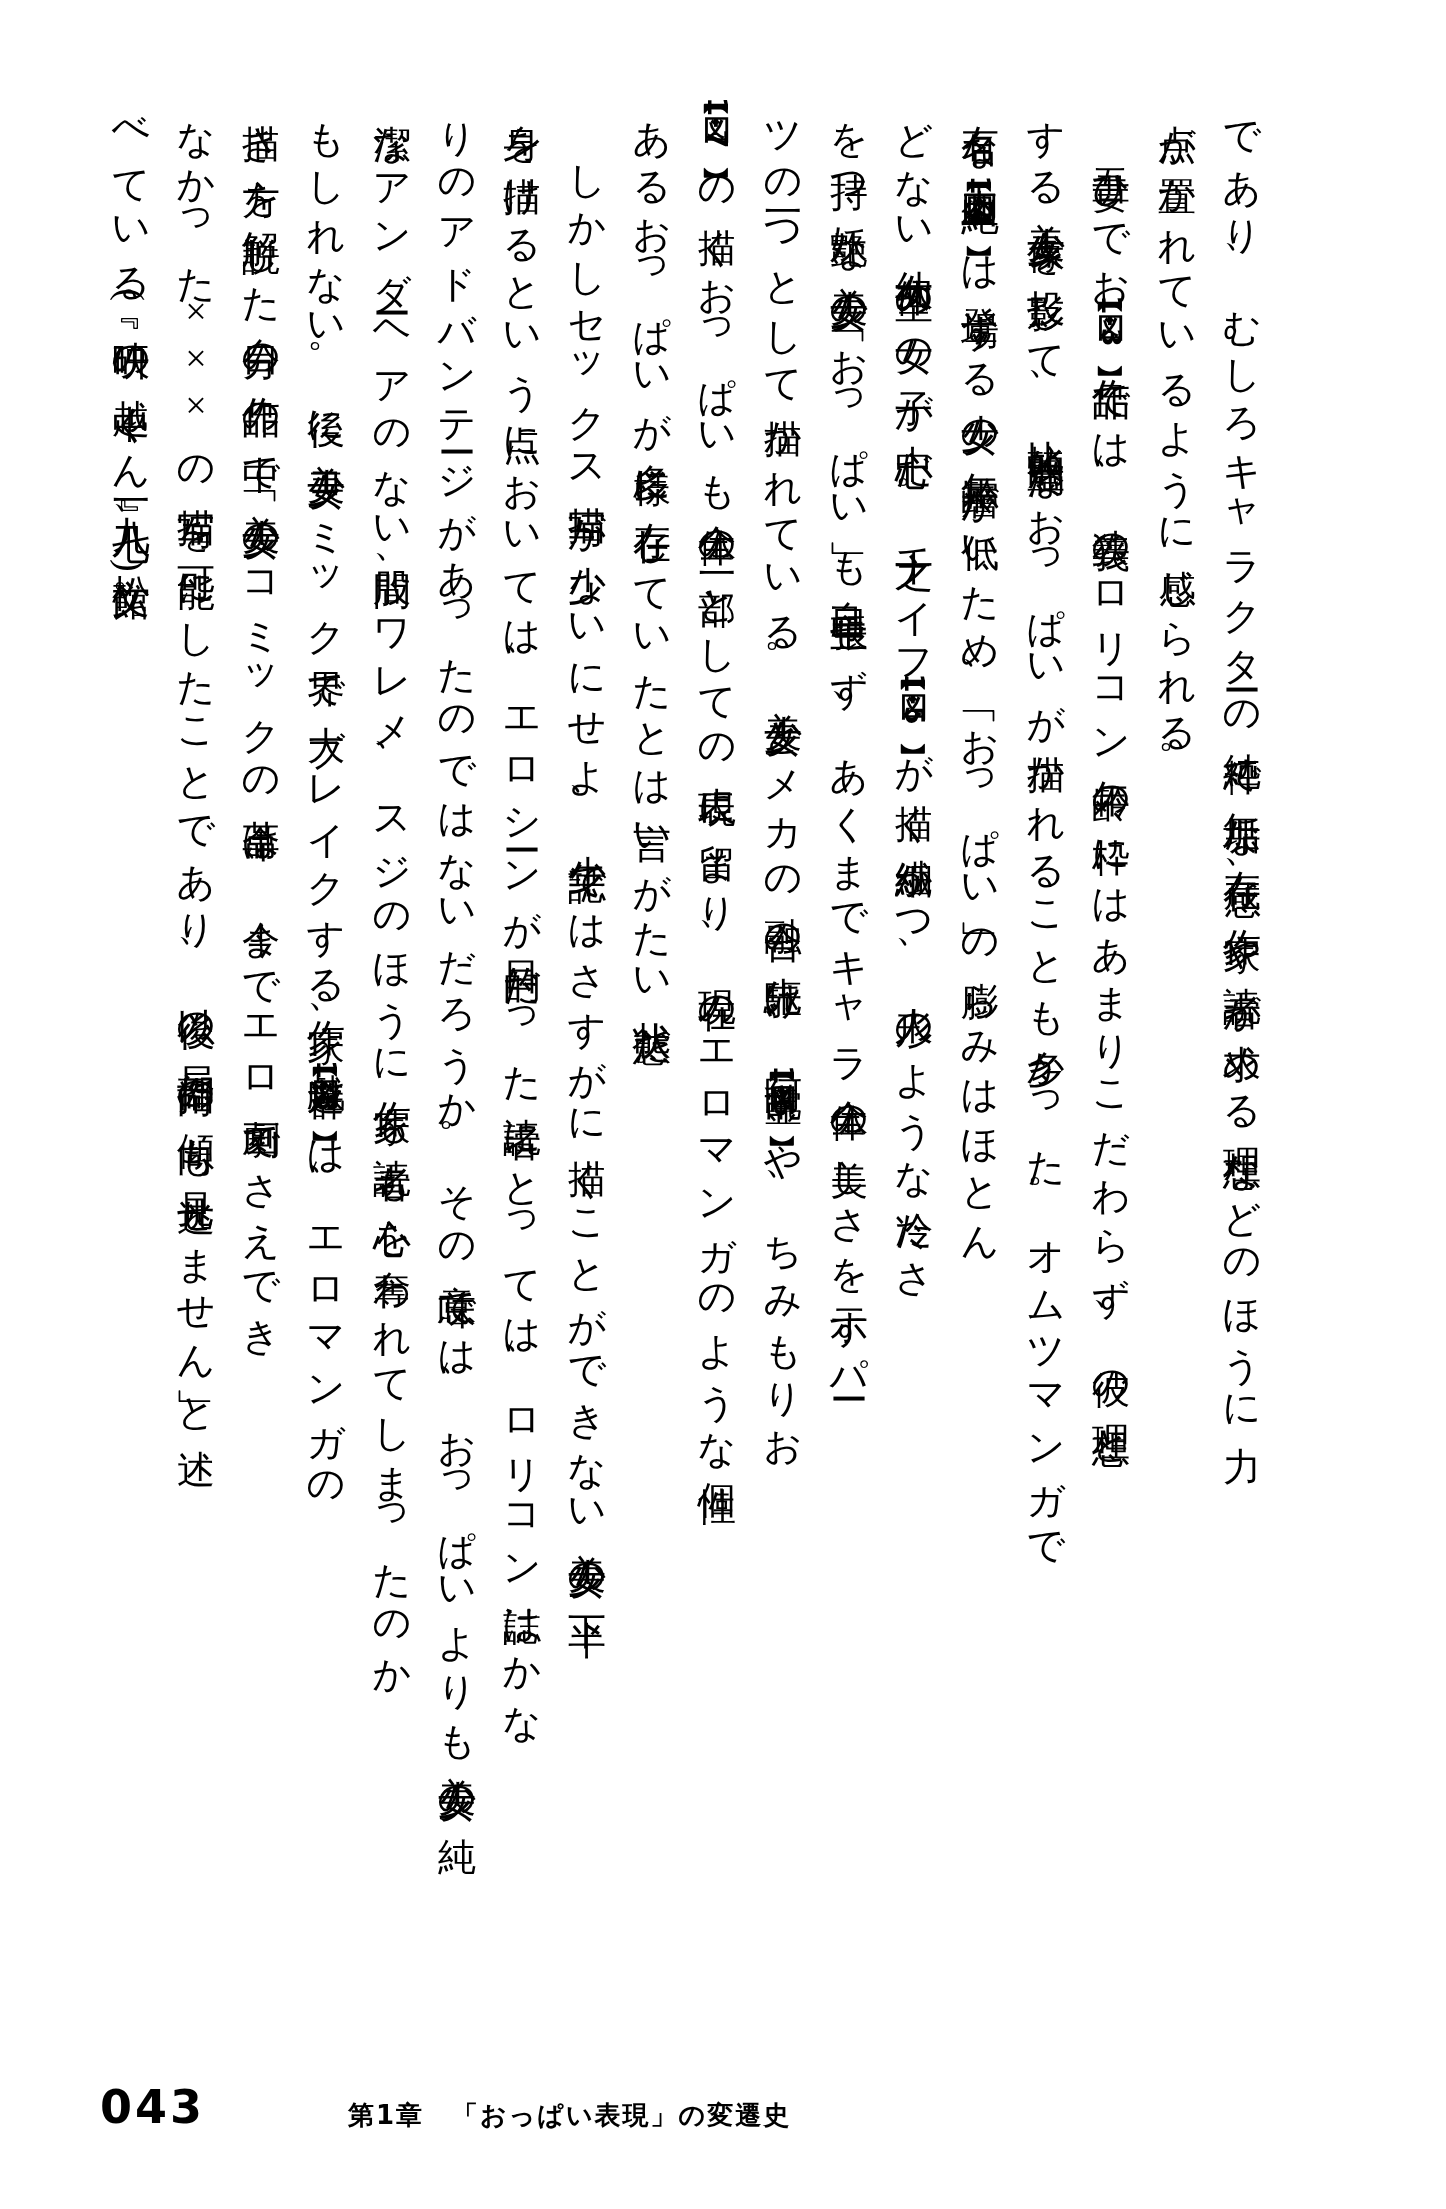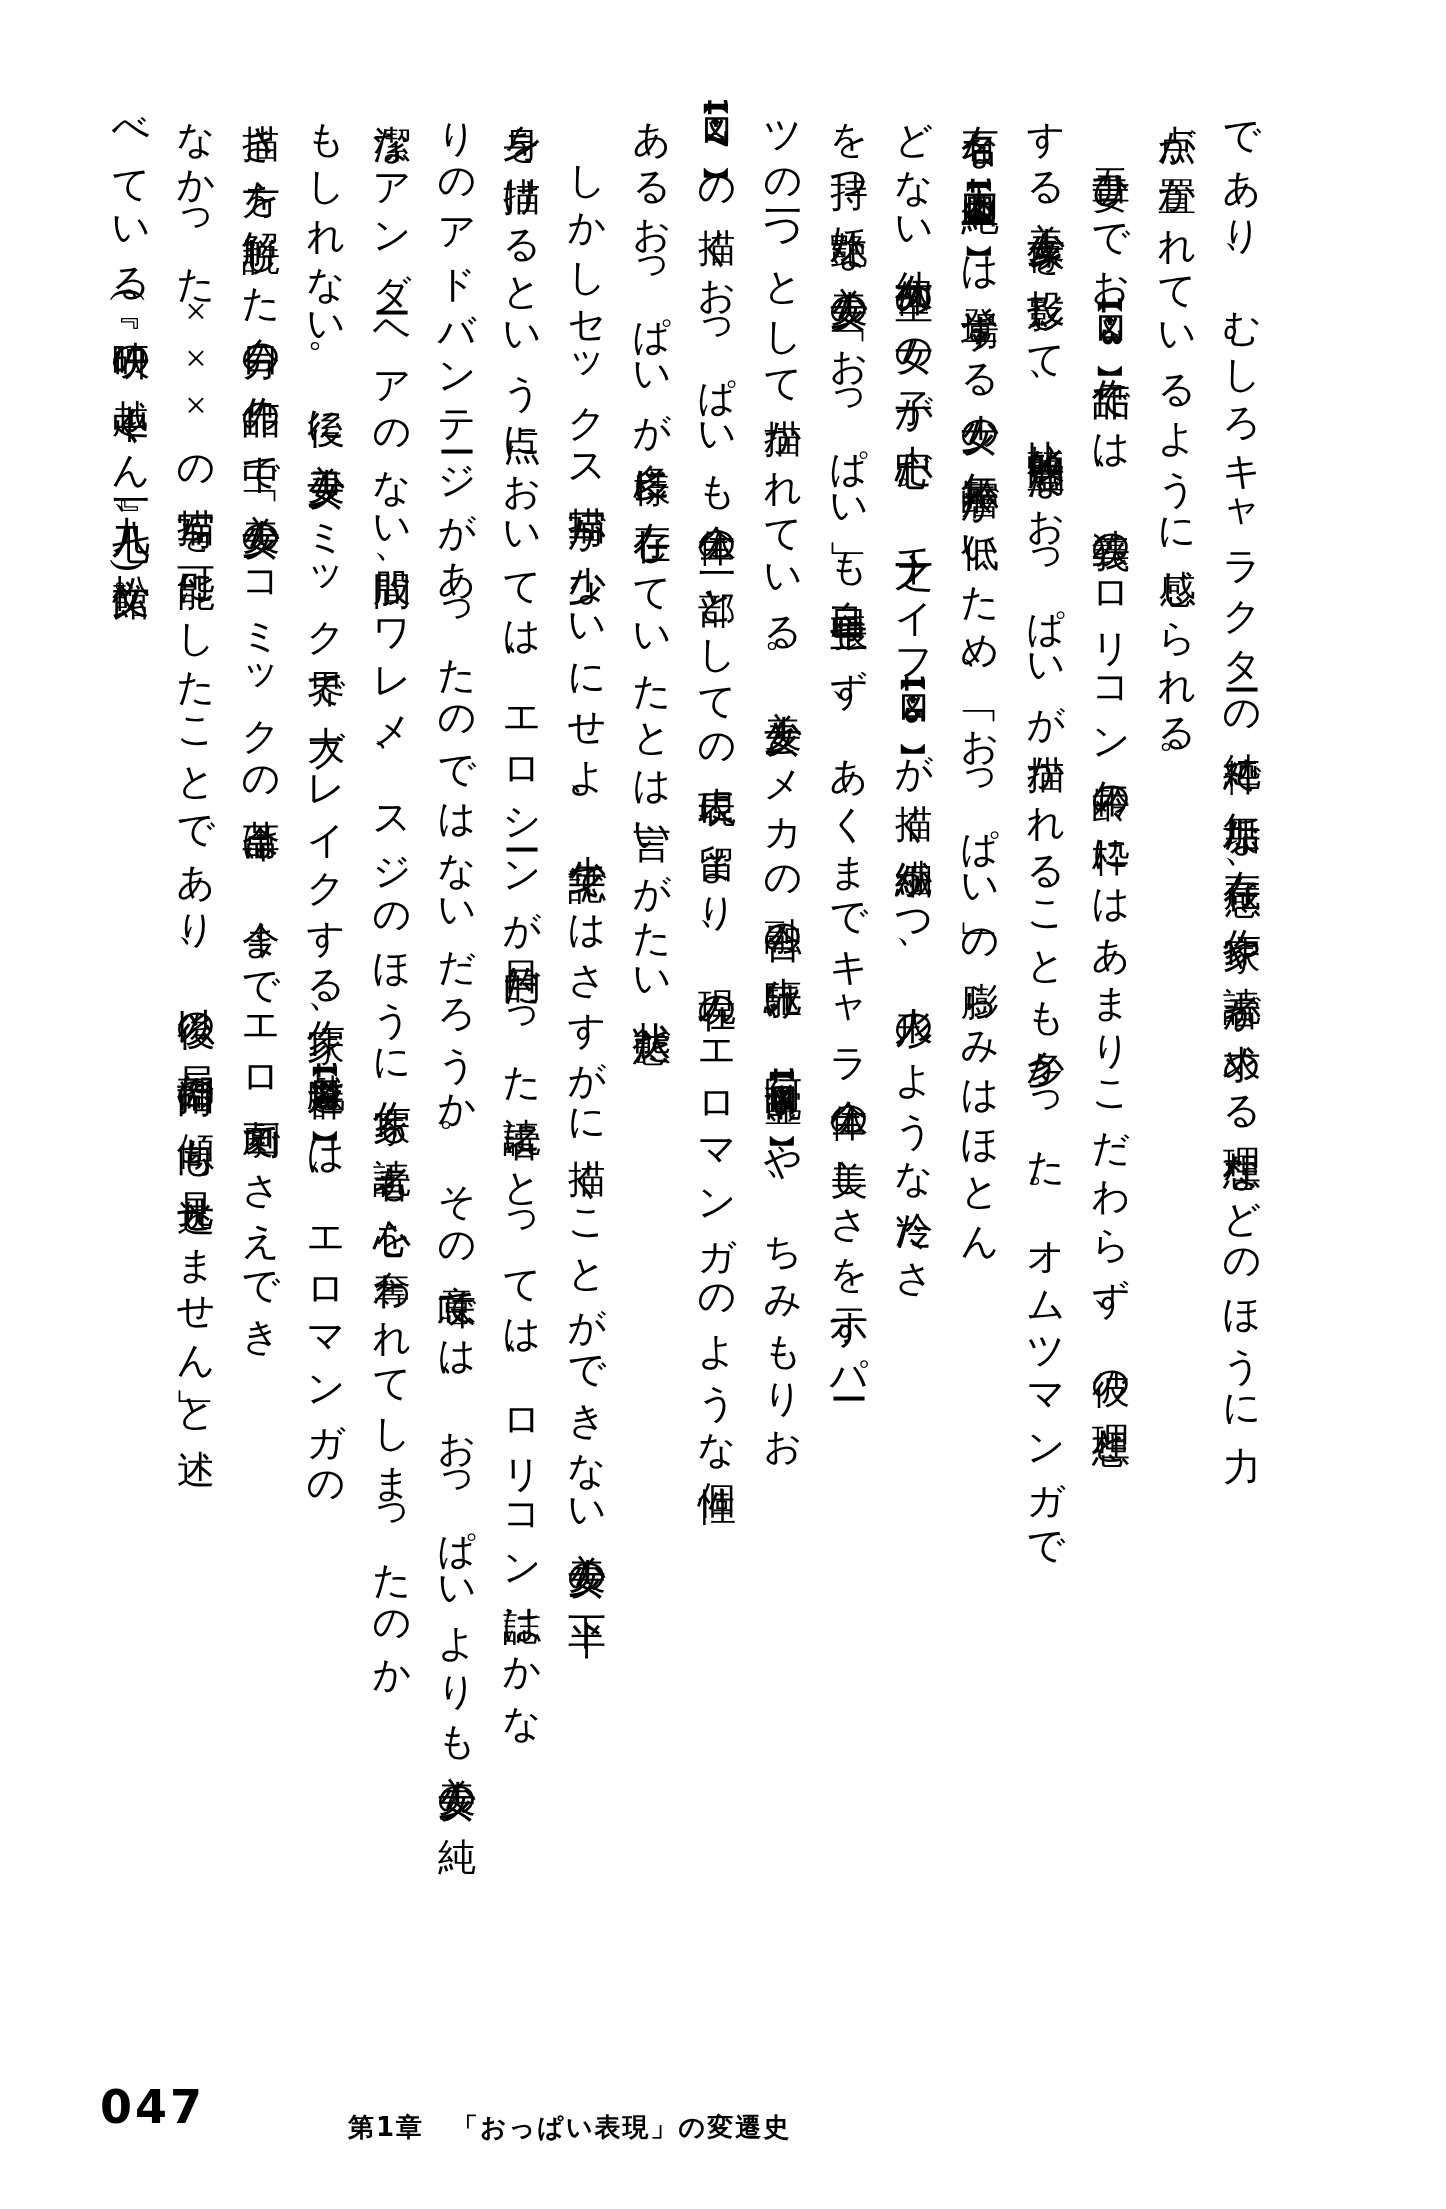--- a/index.html
+++ b/index.html
@@ -53,21 +53,20 @@
   }
   .footer-chapter {
     position: absolute;
     left: 348px;
     top: 2100px;
     font-family: "DejaVu Sans", "Liberation Sans", sans-serif;
     font-weight: bold;
     font-size: 26px;
     letter-spacing: 2px;
     line-height: 1.2;
-    margin-top: 12px;
   }
 </style>
 </head>
 <body>
 
 <div class="text-block" id="columns-root">
     <div class="column"><span class="run">であり、むしろキャラクターの純粋で無垢な存在感、作家や読者が求める理想などのほうに力</span></div>
     <div class="column"><span class="run">点が置かれているように感じられる。</span></div>
     <div class="column indent"><span class="run">吾妻ひでお</span><span class="figref">【図1-3】</span><span class="run">作品では、狭義のロリコン年齢の枠にはあまりこだわらず、彼の理想と</span></div>
     <div class="column"><span class="run">する美少女像を投影して、比較的豊満なおっぱいが描かれることも多かった。オムツマンガで</span></div>
@@ -80,15 +79,15 @@
     <div class="column indent"><span class="run">しかしセックス描写が少ないにせよ、少年誌ではさすがに描くことができない美少女の下半</span></div>
     <div class="column"><span class="run">身を描けるという点においては、エロシーンが目的だった読者にとっては、ロリコン誌はかな</span></div>
     <div class="column"><span class="run">りのアドバンテージがあったのではないだろうか。その意味では、おっぱいよりも美少女の純</span></div>
     <div class="column"><span class="run">潔なアンダーヘアのない股間、ワレメ、スジのほうに作家も読者も心を奪われてしまったのか</span></div>
     <div class="column"><span class="run">もしれない。後に美少女コミック界で大ブレイクする作家、戯遊群</span><span class="figref">【図1-8】</span><span class="run">は、エロマンガの</span></div>
     <div class="column"><span class="run">描き方を解説した自分の作品の中で「美少女のコミックの革命は、今までエロ劇画でさえでき</span></div>
     <div class="column"><span class="run">なかった×××の描写を可能にしたことであり、以後の局部指向の傾向も見逃せません」と述</span></div>
     <div class="column"><span class="run">べている(『映研の越中くん』一九八七、松文館)。</span></div>
   </div>
 
-<div class="footer-pagenum">047</div>
+<div class="footer-pagenum">043</div>
 
 <div class="footer-chapter">第1章　「おっぱい表現」の変遷史</div>
 
 </body></html>

